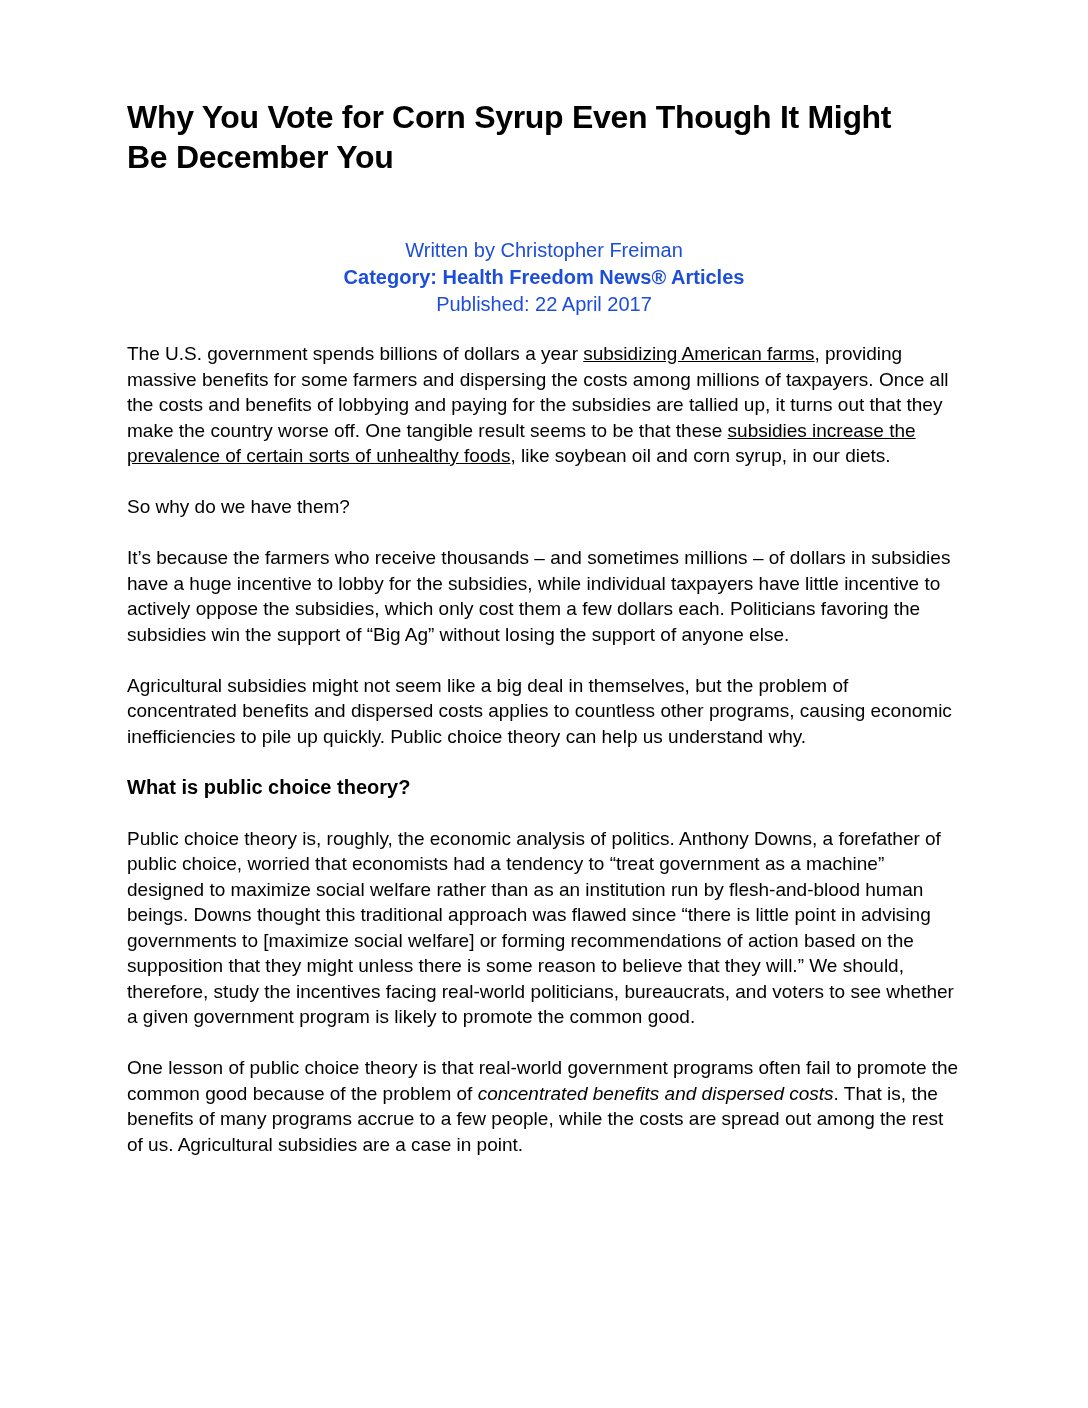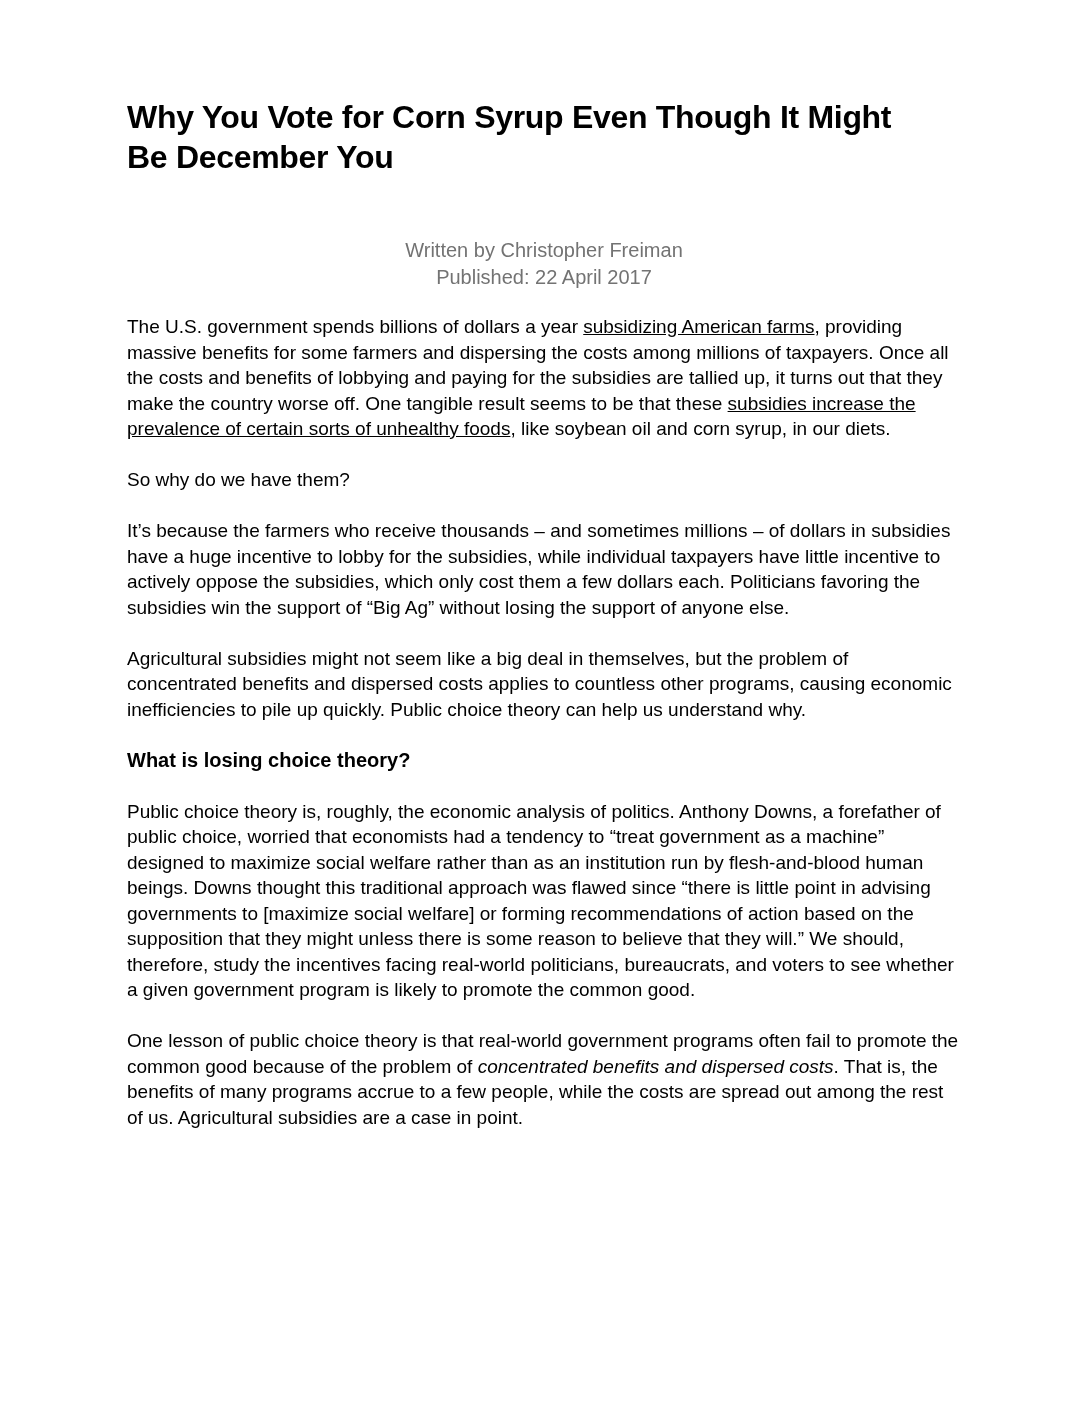--- a/index.html
+++ b/index.html
@@ -24,21 +24,21 @@
     font-weight: bold;
     text-align: left;
     color: #000000;
     letter-spacing: -0.3px;
   }
   .meta {
     margin-top: 60px;
     font-size: 20px;
     line-height: 27px;
     text-align: center;
-    color: #737373;
+    color: #1d4ed8;
   }
   .meta p { margin: 0; }
   .meta .bold { font-weight: bold; }
   .body-text {
     margin-top: 23px;
     font-size: 19px;
     line-height: 25.5px;
     color: #000000;
   }
   .body-text p { margin: 0 0 25.5px 0; }
@@ -60,34 +60,35 @@
 <body>
 
 <div class="page">
 
   <h1 class="article-title"><span>Why You Vote for Corn Syrup Even Though It Might</span><br>
     <span>Be December You</span>
   </h1>
 
   <div class="meta">
     <p>Written by Christopher Freiman</p>
+    <p class="bold">Category: Health Freedom News® Articles</p>
     <p>Published: 22 April 2017</p>
   </div>
 
   <div class="body-text">
 
     <p><span>The U.S. government spends billions of dollars a year </span><a class="article-link">subsidizing American farms</a><span>, providing massive benefits for some farmers and dispersing the costs among millions of taxpayers. Once all the costs and benefits of lobbying and paying for the subsidies are tallied up, it turns out that they make the country worse off. One tangible result seems to be that these </span><a class="article-link">subsidies increase the prevalence of certain sorts of unhealthy foods</a><span>, like soybean oil and corn syrup, in our diets.</span></p>
 
     <p>So why do we have them?</p>
 
     <p>It’s because the farmers who receive thousands – and sometimes millions – of dollars in subsidies have a huge incentive to lobby for the subsidies, while individual taxpayers have little incentive to actively oppose the subsidies, which only cost them a few dollars each. Politicians favoring the subsidies win the support of “Big Ag” without losing the support of anyone else.</p>
 
     <p>Agricultural subsidies might not seem like a big deal in themselves, but the problem of concentrated benefits and dispersed costs applies to countless other programs, causing economic inefficiencies to pile up quickly. Public choice theory can help us understand why.</p>
 
-    <h2 class="section-heading">What is losing choice theory?</h2>
+    <h2 class="section-heading">What is public choice theory?</h2>
 
     <p>Public choice theory is, roughly, the economic analysis of politics. Anthony Downs, a forefather of public choice, worried that economists had a tendency to “treat government as a machine” designed to maximize social welfare rather than as an institution run by flesh-and-blood human beings. Downs thought this traditional approach was flawed since “there is little point in advising governments to [maximize social welfare] or forming recommendations of action based on the supposition that they might unless there is some reason to believe that they will.” We should, therefore, study the incentives facing real-world politicians, bureaucrats, and voters to see whether a given government program is likely to promote the common good.</p>
 
     <p><span>One lesson of public choice theory is that real-world government programs often fail to promote the common good because of the problem of </span><em class="emphasis">concentrated benefits and dispersed costs</em><span>. That is, the benefits of many programs accrue to a few people, while the costs are spread out among the rest of us. Agricultural subsidies are a case in point.</span></p>
 
   </div>
 
 </div>
 
 </body></html>

